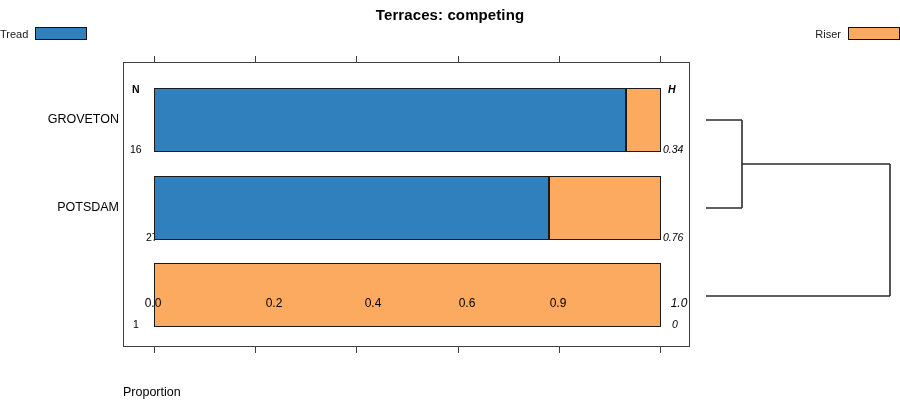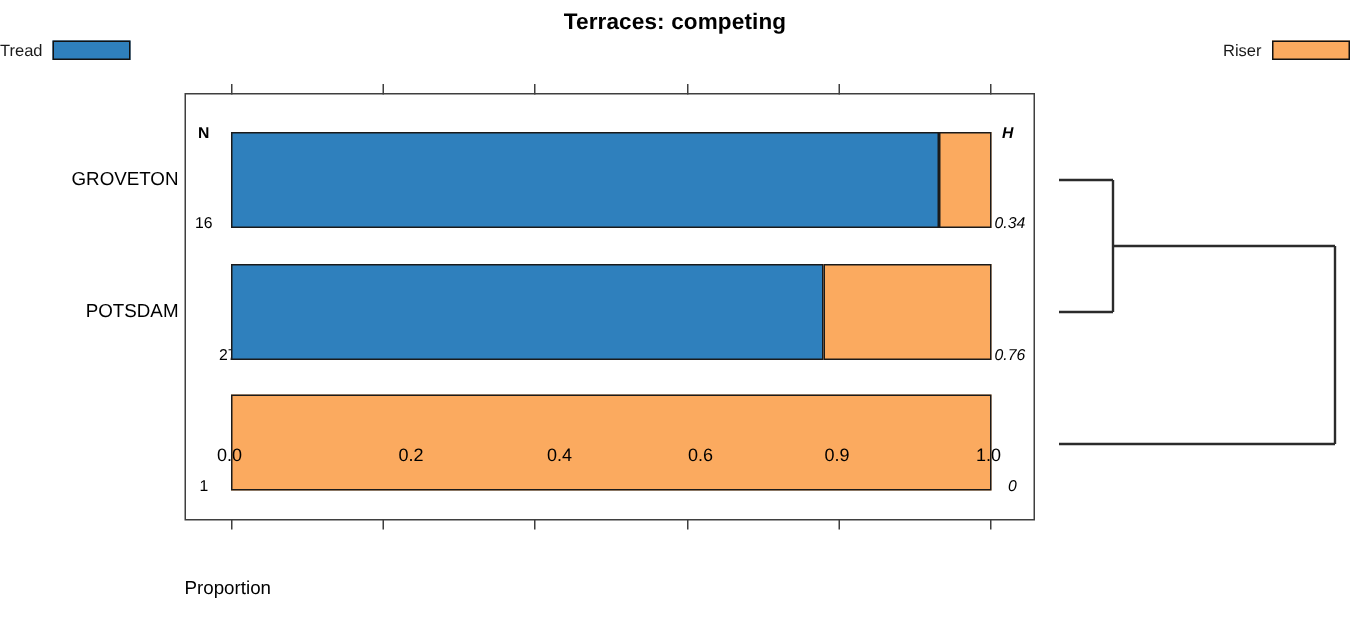--- a/index.html
+++ b/index.html
@@ -202,21 +202,21 @@
 
       <div class="seg" id="seg-b-riser" style="left: 0px; width: 507px; background: rgb(251, 170, 95);"></div>
     </div>
   </div>
 
   <div class="tick-label" style="left:153px;">0.0</div>
   <div class="tick-label" style="left:254px;padding-left:40px;">0.2</div>
   <div class="tick-label" style="left:355px;padding-left:36px;">0.4</div>
   <div class="tick-label" style="left:457px;padding-left:20px;">0.6</div>
   <div class="tick-label" style="left:558px;">0.9</div>
-  <div class="tick-label" style="left:659px;">1.0</div>
+  <div class="tick-label" style="left:679px;font-style:italic;">1.0</div>
 
   <div class="axis-title">Proportion</div>
 
   <div class="dendro">
     <svg width="210" height="285" viewBox="0 0 210 285">
 
       <line x1="16" y1="58" x2="52" y2="58" stroke="#2b2b2b" stroke-width="1.6"></line>
 
       <line x1="16" y1="146" x2="52" y2="146" stroke="#2b2b2b" stroke-width="1.6"></line>
 

